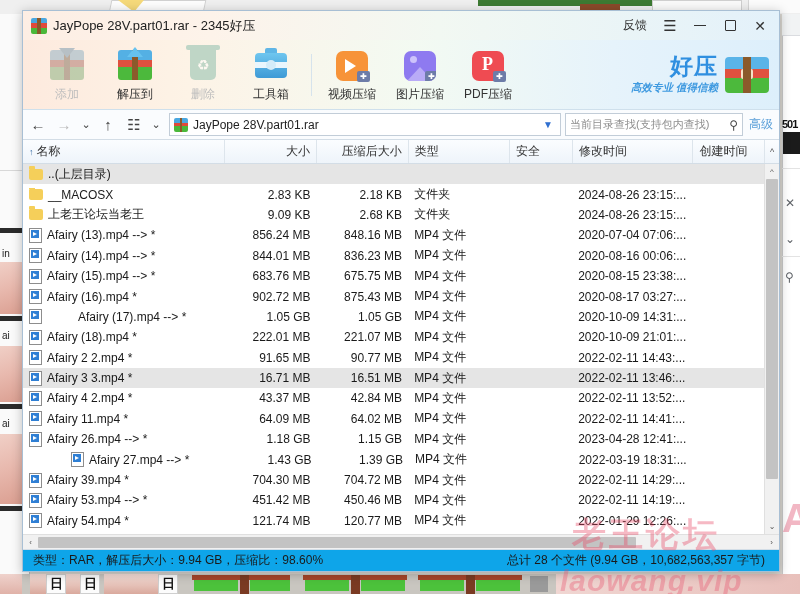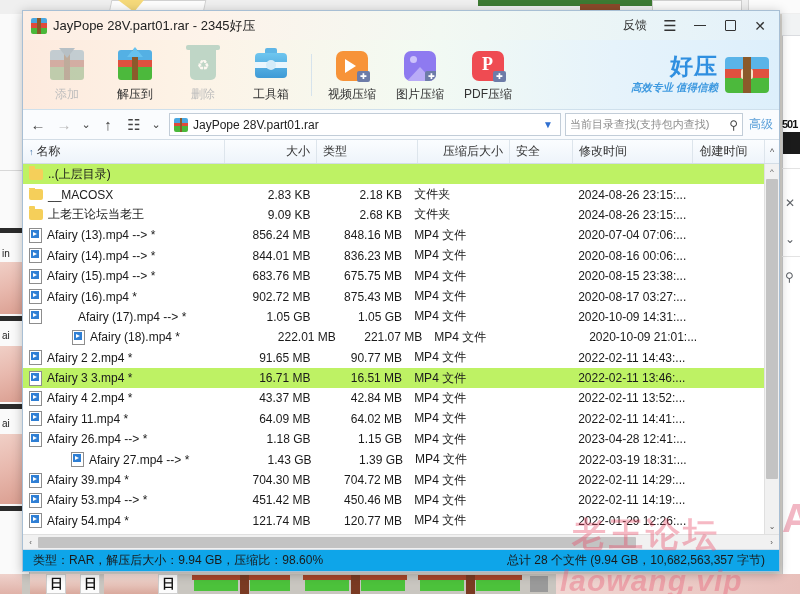--- a/index.html
+++ b/index.html
@@ -318,21 +318,21 @@
   .sort-arrow { color: #3a6ea5; font-size: 9px; margin-right: 3px; }
   .hc-scroll { width: 14px; display:flex;align-items:center;justify-content:center;
     font-size:9px;color:#555; border-right:none;}
 
   
   .list-wrap { flex: 1; display: flex; overflow: hidden; background: #fff; position: relative; }
   .list-body { flex: 1; overflow: hidden; }
   .row {
     height: 20.4px; display: flex; align-items: center; font-size: 12px; color: #1a1a1a;
   }
-  .row.sel { background: #bef264; text-align: center; }
+  .row.sel { background: #e5e5e5; text-align: center; }
   .cell { padding: 0 6px; white-space: nowrap; overflow: hidden; display:flex; align-items:center; }
   .cell.num { justify-content: flex-end; }
   .cell.name { gap: 5px; }
   .ico-folder {
     width: 14px; height: 11px; background: #f5cf5a; border-radius: 1px 2px 2px 2px;
     position: relative; flex: 0 0 14px;
   }
   .ico-folder::before {
     content: ""; position: absolute; left: 0; top: -3px; width: 6px; height: 3px;
     background: #f5cf5a; border-radius: 1px 1px 0 0;
@@ -589,25 +589,25 @@
   </div>
 
   <div class="list-head">
     <div class="hc" style="width:210px">
       <span class="sort-arrow">↑</span>
       <span>名称</span>
     </div>
     <div class="hc num" style="width:95px">
       <span>大小</span>
     </div>
+    <div class="hc num" style="width:95px">
+      <span>压缩后大小</span>
+    </div>
     <div class="hc" style="width:105px">
       <span>类型</span>
-    </div>
-    <div class="hc num" style="width:95px">
-      <span>压缩后大小</span>
     </div>
     <div class="hc" style="width:65px">
       <span>安全</span>
     </div>
     <div class="hc" style="width:125px">
       <span>修改时间</span>
     </div>
     <div class="hc" style="width:74px">
       <span>创建时间</span>
     </div>
@@ -706,21 +706,21 @@
             <span>Afairy (17).mp4 --&gt; *</span>
           </div>
           <div class="cell num" style="width: 95px;">1.05 GB</div>
           <div class="cell num" style="width: 95px;">1.05 GB</div>
           <div class="cell" style="width: 105px;">MP4 文件</div>
           <div class="cell" style="width: 65px;"></div>
           <div class="cell" style="width: 125px;">2020-10-09 14:31:...</div>
           <div class="cell" style="width: 74px;"></div>
         </div>
         <div class="row">
-          <div class="cell name" style="width: 210px; margin-left: 43px;">
+          <div class="cell name" style="width: 210px;">
             <span class="ico-mp4"></span>
             <span>Afairy (18).mp4 *</span>
           </div>
           <div class="cell num" style="width: 95px;">222.01 MB</div>
           <div class="cell num" style="width: 95px;">221.07 MB</div>
           <div class="cell" style="width: 105px;">MP4 文件</div>
           <div class="cell" style="width: 65px;"></div>
           <div class="cell" style="width: 125px;">2020-10-09 21:01:...</div>
           <div class="cell" style="width: 74px;"></div>
         </div>

